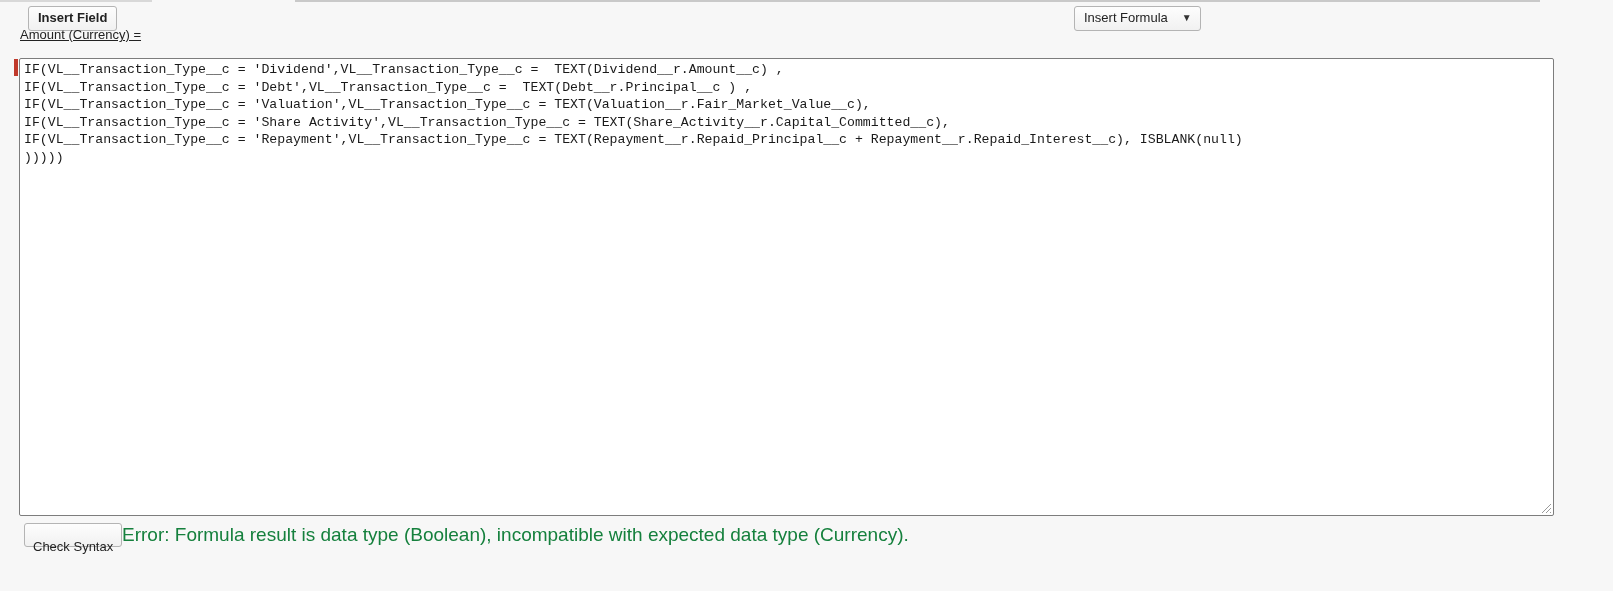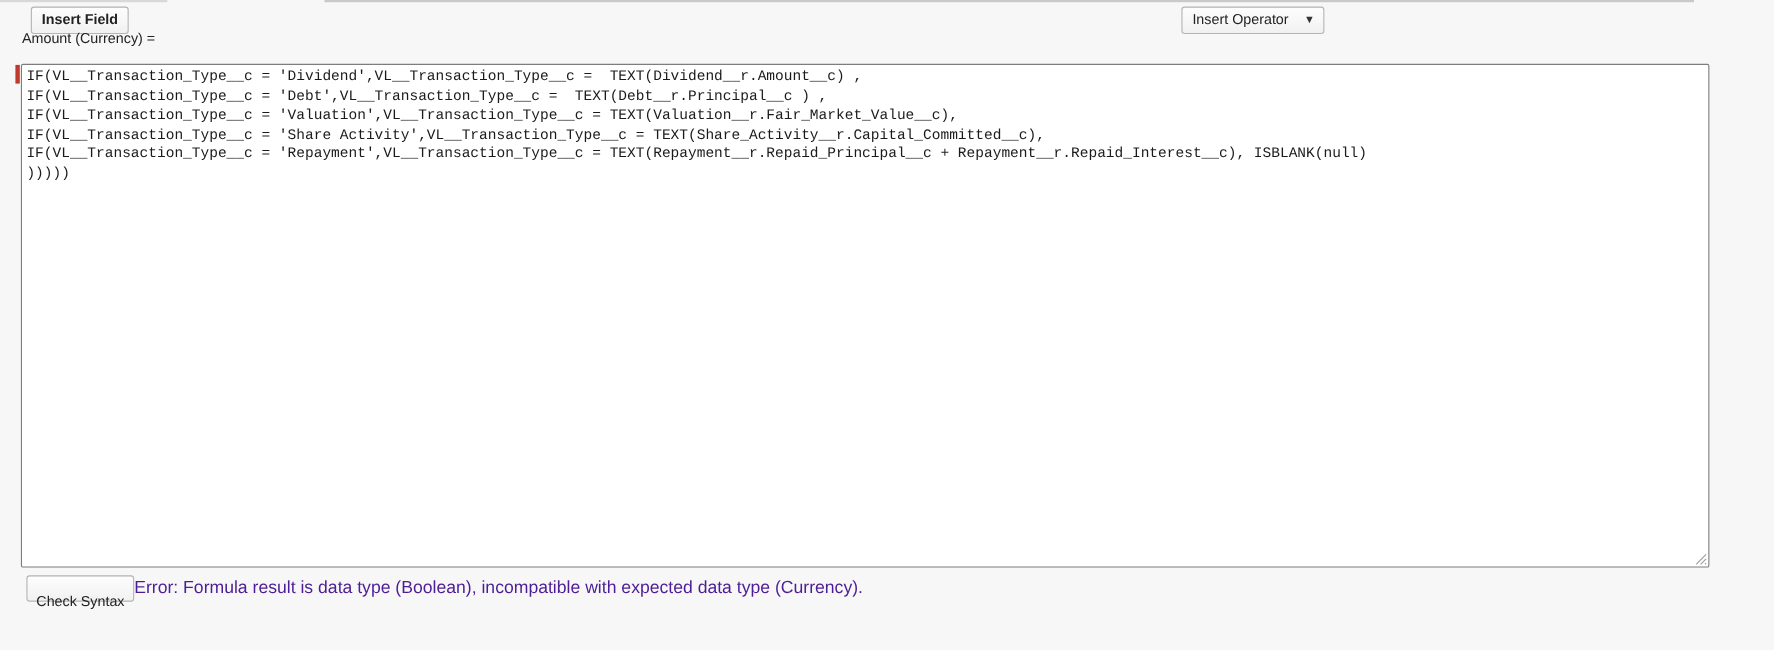--- a/index.html
+++ b/index.html
@@ -87,20 +87,21 @@
   
   #formula-label {
     position: absolute;
     left: 20px;
     top: 27px;
     font-family: "Liberation Sans", sans-serif;
     font-size: 13px;
     line-height: 15px;
     color: #222222;
     white-space: nowrap;
+    text-decoration: underline;
   }
 
   
   #editor-wrap {
     position: absolute;
     left: 19px;
     top: 58px;
     width: 1535px;
     height: 458px;
   }
@@ -159,38 +160,38 @@
     top: 2px;
     height: 24px;
     padding: 16px 8px 5px 8px;
   }
 
   #syntax-error-msg {
     position: absolute;
     left: 122px;
     top: 6px;
     font-family: "Liberation Sans", sans-serif;
-    font-size: 16px;
+    font-size: 19px;
     line-height: 16px;
-    color: #4c1d95;
+    color: #15803d;
     white-space: nowrap;
   }
 </style>
 </head>
 <body>
 
 <div id="app">
 
   <div class="top-cut-left"></div>
   <div class="top-cut-right"></div>
 
   <div class="toolbar">
     <button class="btn" id="insert-field-btn">Insert Field</button>
 
-    <button class="btn" id="insert-operator-btn"><span>Insert Operator</span><span class="caret">▼</span></button>
+    <button class="btn" id="insert-operator-btn"><span>Insert Formula</span><span class="caret">▼</span></button>
   </div>
 
   <div id="formula-label">Amount (Currency) =</div>
 
   <div id="editor-wrap">
     <div id="error-marker"></div>
     <textarea id="formula-textarea" spellcheck="false" style="">IF(VL__Transaction_Type__c = 'Dividend',VL__Transaction_Type__c =  TEXT(Dividend__r.Amount__c) ,
 IF(VL__Transaction_Type__c = 'Debt',VL__Transaction_Type__c =  TEXT(Debt__r.Principal__c ) ,
 IF(VL__Transaction_Type__c = 'Valuation',VL__Transaction_Type__c = TEXT(Valuation__r.Fair_Market_Value__c),
 IF(VL__Transaction_Type__c = 'Share Activity',VL__Transaction_Type__c = TEXT(Share_Activity__r.Capital_Committed__c),

